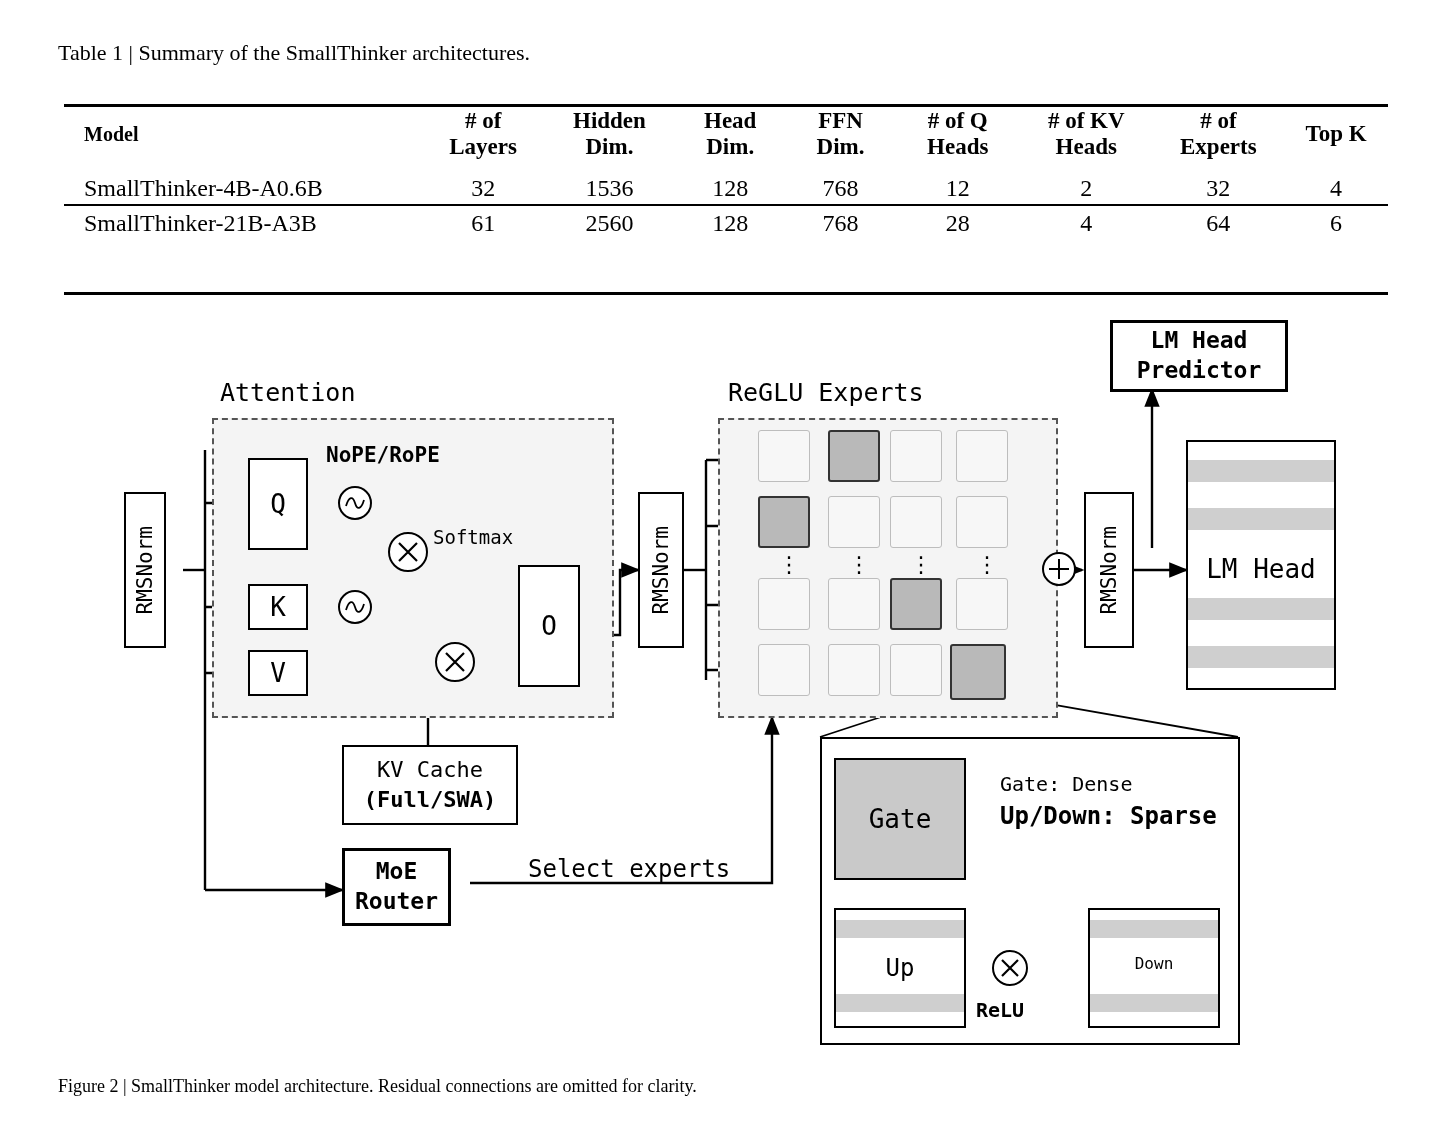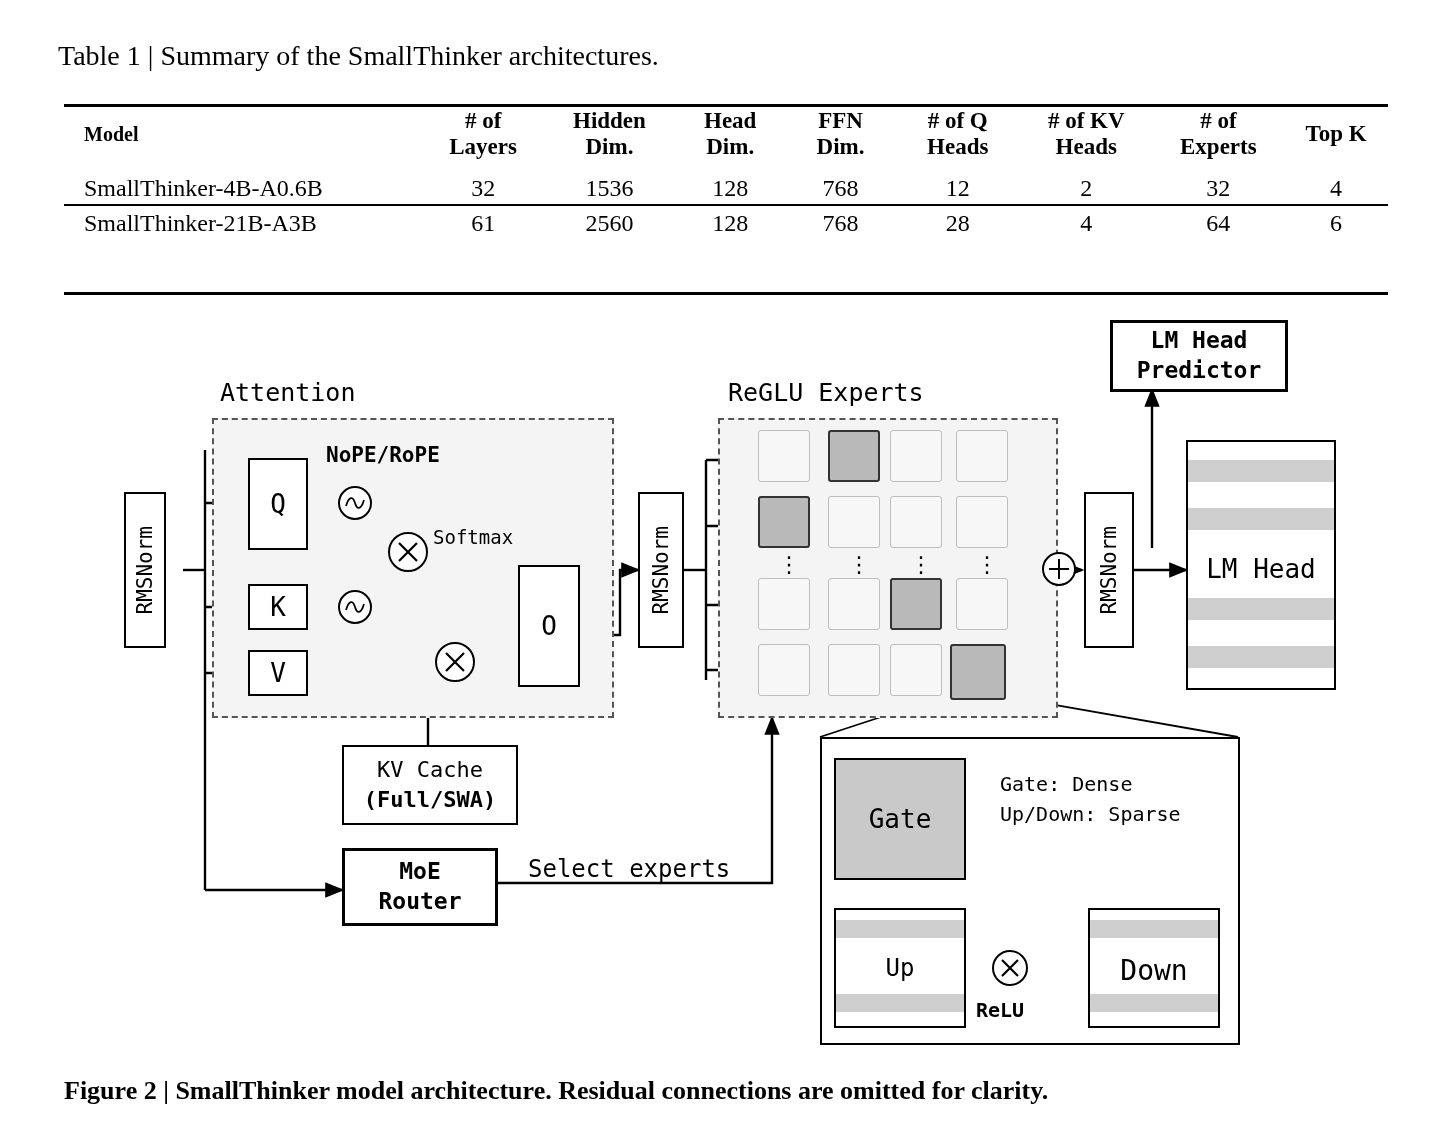--- a/index.html
+++ b/index.html
@@ -19,21 +19,21 @@
     position: relative;
     width: 1446px;
     height: 1142px;
   }
 
   
   .table-caption {
     position: absolute;
     left: 58px;
     top: 40px;
-    font-size: 28px;
+    font-size: 22px;
     font-family: "Liberation Serif", serif;
   }
   table.arch {
     position: absolute;
     left: 64px;
     top: 104px;
     width: 1324px;
     border-collapse: collapse;
     font-family: "Liberation Serif", serif;
   }
@@ -162,25 +162,24 @@
   }
   .stripes .txt {
     position: absolute;
     width: 100%;
     text-align: center;
     font-family: "DejaVu Sans Mono", monospace;
   }
 
   .fig-caption {
     position: absolute;
-    left: 64px;
+    left: 58px;
     top: 1076px;
-    font-size: 26px;
+    font-size: 18px;
     font-family: "Liberation Serif", serif;
-    font-weight: bold;
   }
 </style>
 </head>
 <body>
 
 <div class="page">
 
   <div class="table-caption">Table 1 | Summary of the SmallThinker architectures.</div>
 
   <div class="rule-top"></div>
@@ -362,21 +361,21 @@
 
     <div class="box" style="left:518px; top:265px; width:62px; height:122px; font-size:26px;">
       <span>O</span>
     </div>
 
     <div class="box" style="left:342px; top:445px; width:176px; height:80px; flex-direction:column; font-size:22px; line-height:1.35;">
       <span>KV Cache</span>
       <span style="font-weight:bold;">(Full/SWA)</span>
     </div>
 
-    <div class="box" style="left:342px; top:548px; width:156px; height:78px; flex-direction:column; font-weight:bold; font-size:23px; line-height:1.3; border-width:3px;">
+    <div class="box" style="left:342px; top:548px; width:109px; height:78px; flex-direction:column; font-weight:bold; font-size:23px; line-height:1.3; border-width:3px;">
       <span>MoE</span>
       <span>Router</span>
     </div>
     <div class="label" style="left:528px; top:555px; font-size:24px;">Select experts</div>
 
     <div class="box" style="left:638px; top:192px; width:46px; height:156px;">
       <span class="vert" style="font-size:21px;">RMSNorm</span>
     </div>
 
     <div class="label" style="left:728px; top:78px; font-size:25px;">ReGLU Experts</div>
@@ -429,38 +428,38 @@
       <div class="stripe" style="top:204px; height:22px;"></div>
       <div class="txt" style="top:112px; font-size:26px;">LM Head</div>
     </div>
 
     <div class="box" style="left:820px; top:437px; width:420px; height:308px; background:#fff; border-width:2px;"></div>
 
     <div class="box" style="left:834px; top:458px; width:132px; height:122px; background:#c9c9c9; font-size:26px;">
       <span>Gate</span>
     </div>
     <div class="label" style="left:1000px; top:472px; font-size:20px;">Gate: Dense</div>
-    <div class="label" style="left:1000px; top:502px; font-size:20px; font-weight:normal;text-align:right;">Up/Down: Sparse</div>
+    <div class="label" style="left:1000px; top:502px; font-size:24px; font-weight:bold;text-align:right;">Up/Down: Sparse</div>
 
     <div class="stripes" style="left:834px; top:608px; width:132px; height:120px;">
       <div class="stripe" style="top:10px; height:18px;"></div>
       <div class="stripe" style="top:84px; height:18px;"></div>
       <div class="txt" style="top:44px; font-size:24px;">Up</div>
     </div>
 
     <div class="circ" style="left:992px; top:650px; width:36px; height:36px;">
       <svg width="32" height="32" viewBox="0 0 32 32">
           <path d="M8,8 L24,24 M24,8 L8,24" stroke="#000" stroke-width="2.2"></path>
         </svg>
     </div>
     <div class="label" style="left:976px; top:698px; font-size:20px; font-weight:bold;">ReLU</div>
 
     <div class="stripes" style="left:1088px; top:608px; width:132px; height:120px;">
       <div class="stripe" style="top:10px; height:18px;"></div>
       <div class="stripe" style="top:84px; height:18px;"></div>
-      <div class="txt" style="top:44px; font-size:28px;">Down</div>
+      <div class="txt" style="top:44px; font-size:16px;">Down</div>
     </div>
 
   </div>
 
   <div class="fig-caption">Figure 2 | SmallThinker model architecture. Residual connections are omitted for clarity.</div>
 
 </div>
 
 </body></html>

